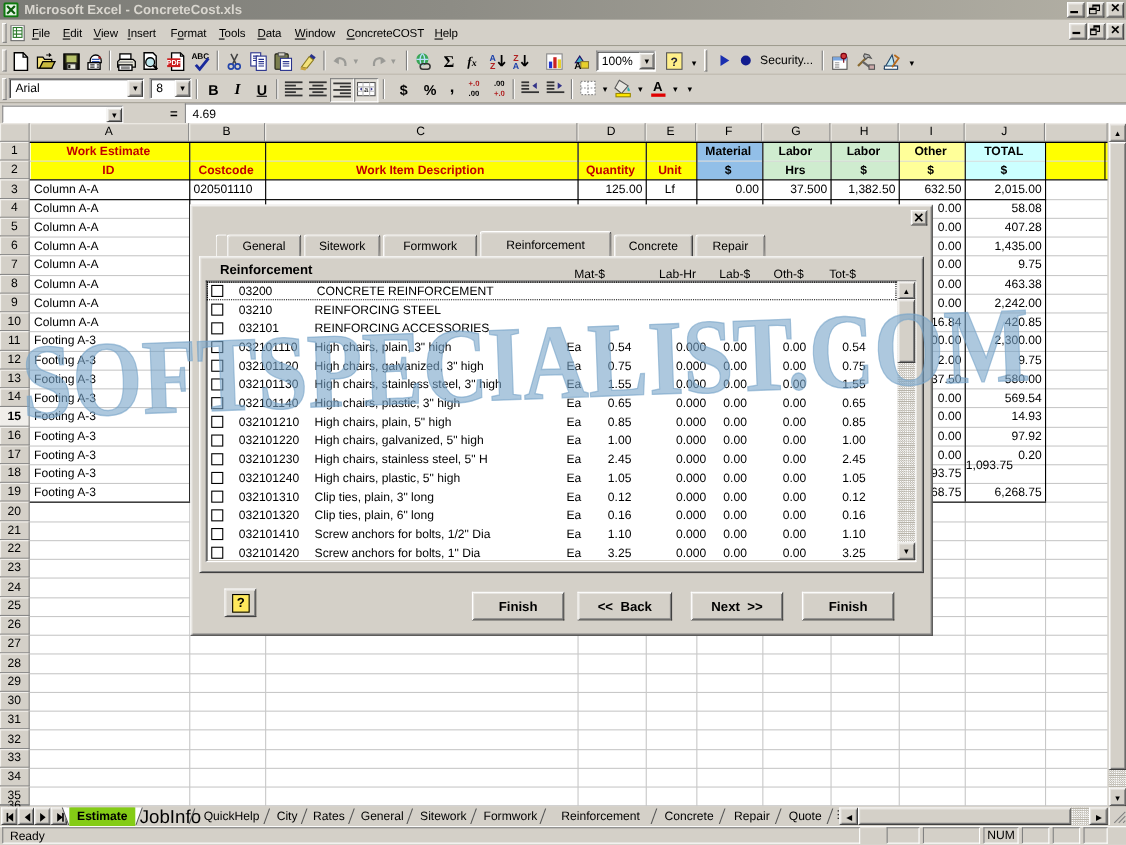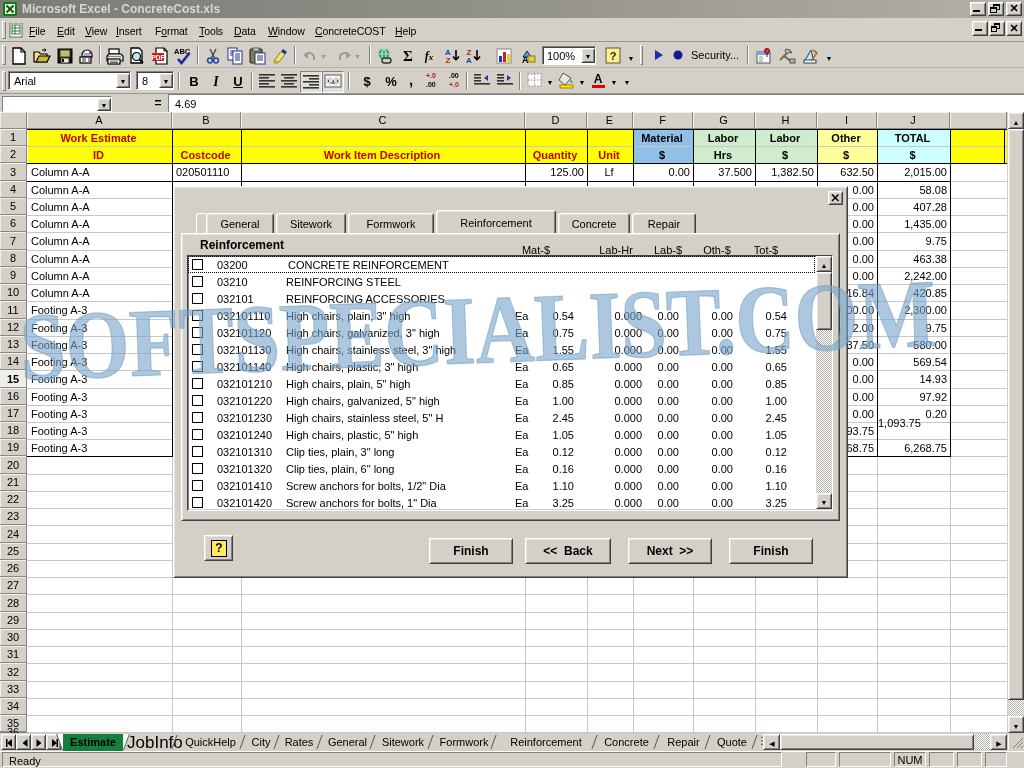--- a/index.html
+++ b/index.html
@@ -752,21 +752,21 @@
         </svg></div>
     </div>
 <div class="rb" style="left:46px;top:734px;width:15px;height:16px;">
       <div style="left:1px;top:2px;"><svg width="13" height="12">
           <path d="M9 6 l-5-4 v8 z" fill="#000"></path>
           <rect x="8.5" y="2" width="1.5" height="8" fill="#000"></rect>
         </svg></div>
     </div>
 <div style="left:59px;top:734px;width:8px;height:16px;background:#fff;transform:skewX(20deg);border-left:1px solid #555;"></div>
 <div style="left:119px;top:734px;width:8px;height:16px;background:#fff;transform:skewX(-20deg);border-right:1px solid #555;"></div>
-<div style="left:63px;top:734px;width:60px;height:17px;background:#15803d;font-weight:bold;text-align:center;line-height:16px;font-size:11px;">Estimate</div>
+<div style="left:63px;top:734px;width:60px;height:17px;background:#84cc16;font-weight:bold;text-align:center;line-height:16px;font-size:11px;">Estimate</div>
 <div style="left:127px;top:735px;width:46px;height:16px;text-align:center;line-height:15px;font-size:17px;">JobInfo</div>
 <div style="left:174px;top:735px;width:1px;height:14px;background:#555;transform:skewX(-20deg);"></div>
 <div style="left:180px;top:735px;width:61px;height:16px;text-align:center;line-height:15px;font-size:11px;">QuickHelp</div>
 <div style="left:242px;top:735px;width:1px;height:14px;background:#555;transform:skewX(-20deg);"></div>
 <div style="left:247px;top:735px;width:28px;height:16px;text-align:center;line-height:15px;font-size:11px;">City</div>
 <div style="left:276px;top:735px;width:1px;height:14px;background:#555;transform:skewX(-20deg);"></div>
 <div style="left:280px;top:735px;width:38px;height:16px;text-align:center;line-height:15px;font-size:11px;">Rates</div>
 <div style="left:319px;top:735px;width:1px;height:14px;background:#555;transform:skewX(-20deg);"></div>
 <div style="left:324px;top:735px;width:47px;height:16px;text-align:center;line-height:15px;font-size:11px;">General</div>
 <div style="left:372px;top:735px;width:1px;height:14px;background:#555;transform:skewX(-20deg);"></div>

